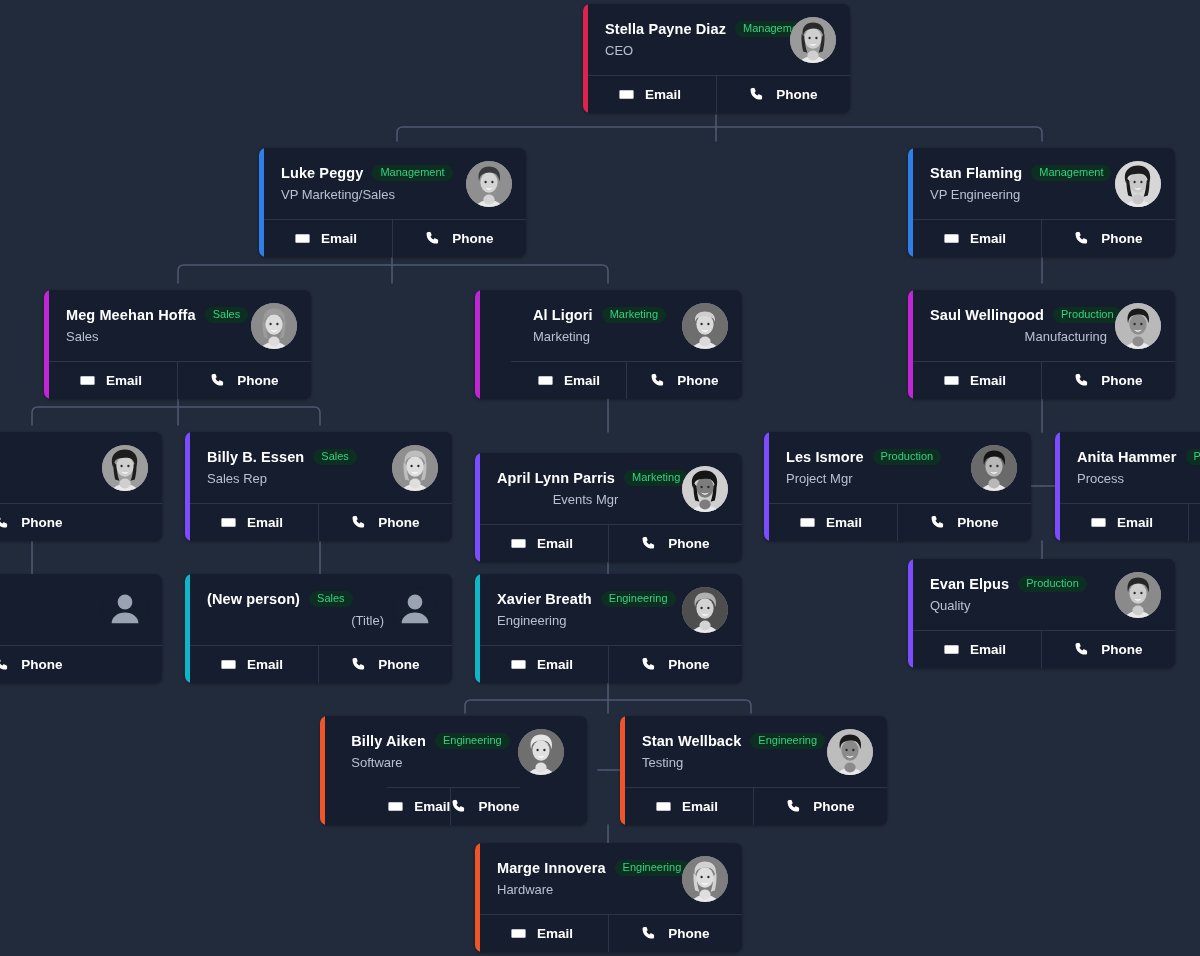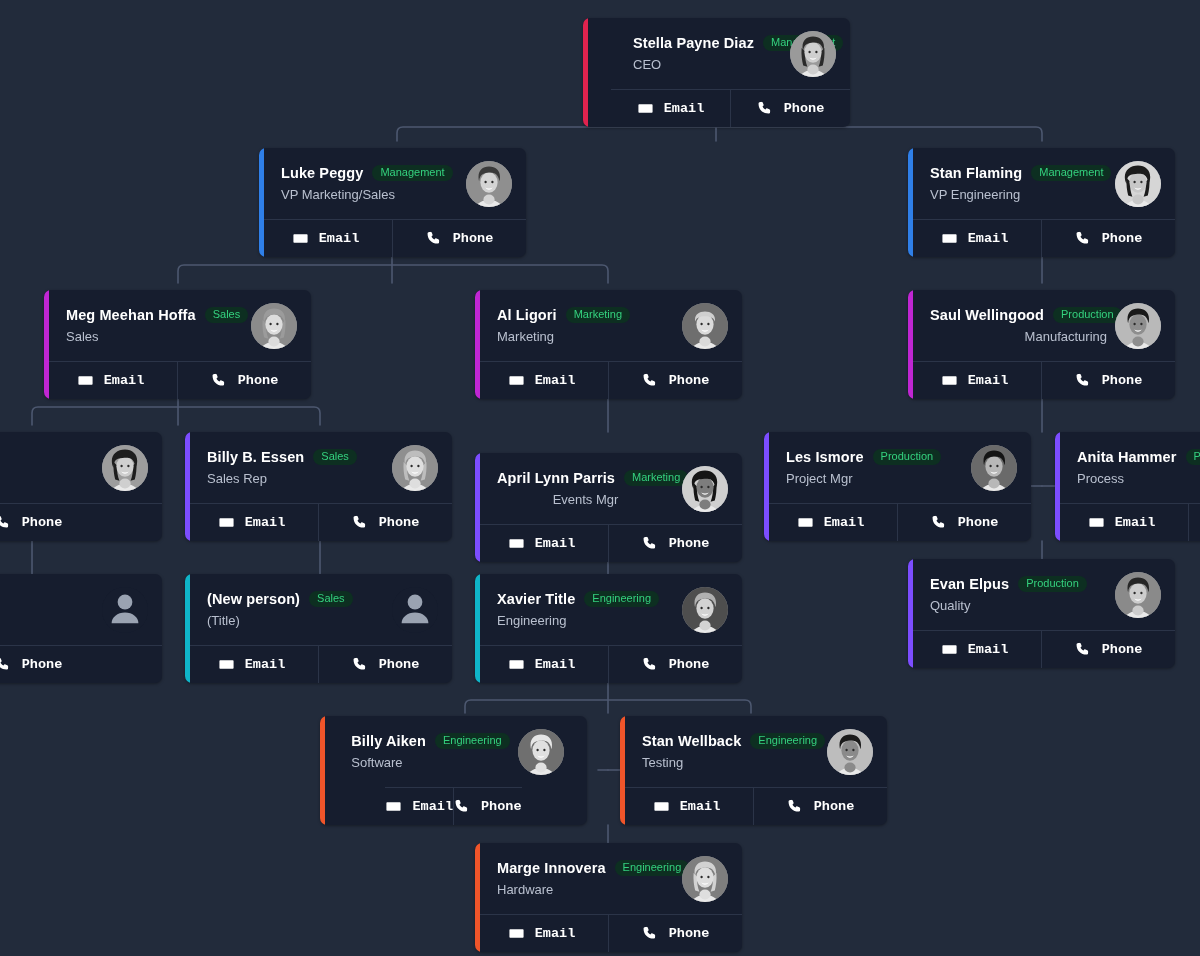--- a/index.html
+++ b/index.html
@@ -69,21 +69,20 @@
     position: relative;
   }
   .avatar svg { display: block; width: 46px; height: 46px; }
 
   
   .card-actions {
     display: flex;
     border-top: 1px solid #2b3448;
     height: 38px;
     flex: 0 0 38px;
-    font-family: Liberation Mono, monospace;
   }
   .act {
     flex: 1;
     display: flex;
     align-items: center;
     justify-content: center;
     gap: 10px;
     color: #ffffff;
     font-size: 13.5px;
     font-weight: bold;
@@ -129,21 +128,21 @@
 
       <path d="M465,713 L465,706 Q465,700 471,700 L745,700 Q751,700 751,706 L751,713"></path>
       <path d="M608,700 L608,713"></path>
 
       <path d="M608,770 L620,770"></path>
       <path d="M598,770 L608,770"></path>
       <path d="M608,825 L608,843"></path>
     </g>
   </svg>
 
-<div class="card" style="left: 583px; top: 18px; width: 267px; height: 109px; padding-left: 28px;">
+<div class="card" style="left: 583px; top: 4px; width: 267px; height: 109px;">
       <div class="accent" style="background: rgb(224, 35, 78);"></div>
       <div class="card-body">
         <div class="info">
           <div class="name-row">
             <span class="pname">Stella Payne Diaz</span>
             <span class="badge" style="color: rgb(52, 209, 126); background: rgb(13, 47, 33);">Management</span>
           </div>
           <div class="ptitle">CEO</div>
         </div>
         <div class="avatar">
@@ -304,21 +303,21 @@
         <div class="act">
           <span>
             <svg width="17" height="17" viewBox="0 0 24 24" aria-hidden="true">
               <path fill="#ffffff" d="M6.6 2.6c.8 0 1.3.4 1.6 1.2l1 2.6c.3.8.1 1.4-.5 1.9l-1 .8c.9 1.9 2.4 3.4 4.3 4.3l.8-1c.5-.6 1.1-.8 1.9-.5l2.6 1c.8.3 1.2.8 1.2 1.6v2.4c0 1.3-1 2.3-2.3 2.3-8 0-14-6-14-14 0-1.3 1-2.3 2.3-2.3h2.1z"></path>
             </svg>
           </span>
           <span>Phone</span>
         </div>
       </div>
     </div>
-    <div class="card" style="left: 475px; top: 290px; width: 267px; height: 109px;">
+    <div class="card" style="left: 475px; top: 290px; width: 267px; height: 109px; padding-left: 36px;">
       <div class="accent" style="background: rgb(192, 38, 211);"></div>
       <div class="card-body">
         <div class="info">
           <div class="name-row">
             <span class="pname">Al Ligori</span>
             <span class="badge" style="color: rgb(52, 209, 126); background: rgb(13, 47, 33);">Marketing</span>
           </div>
           <div class="ptitle">Marketing</div>
         </div>
         <div class="avatar">
@@ -605,21 +604,21 @@
         <div class="act">
           <span>
             <svg width="17" height="17" viewBox="0 0 24 24" aria-hidden="true">
               <path fill="#ffffff" d="M6.6 2.6c.8 0 1.3.4 1.6 1.2l1 2.6c.3.8.1 1.4-.5 1.9l-1 .8c.9 1.9 2.4 3.4 4.3 4.3l.8-1c.5-.6 1.1-.8 1.9-.5l2.6 1c.8.3 1.2.8 1.2 1.6v2.4c0 1.3-1 2.3-2.3 2.3-8 0-14-6-14-14 0-1.3 1-2.3 2.3-2.3h2.1z"></path>
             </svg>
           </span>
           <span>Phone</span>
         </div>
       </div>
     </div>
-    <div class="card" style="left: 185px; top: 574px; width: 267px; height: 109px;">
+    <div class="card" style="left: 185px; top: 574px; width: 267px; height: 109px; text-align: right;">
       <div class="accent" style="background: rgb(15, 181, 201);"></div>
       <div class="card-body">
         <div class="info">
           <div class="name-row">
             <span class="pname">(New person)</span>
             <span class="badge" style="color: rgb(52, 209, 126); background: rgb(13, 47, 33);">Sales</span>
           </div>
           <div class="ptitle">(Title)</div>
         </div>
         <div class="avatar" style="background: rgb(22, 29, 46);">
@@ -648,21 +647,21 @@
           </span>
           <span>Phone</span>
         </div>
       </div>
     </div>
     <div class="card" style="left: 475px; top: 574px; width: 267px; height: 109px;">
       <div class="accent" style="background: rgb(15, 181, 201);"></div>
       <div class="card-body">
         <div class="info">
           <div class="name-row">
-            <span class="pname">Xavier Title</span>
+            <span class="pname">Xavier Breath</span>
             <span class="badge" style="color: rgb(52, 209, 126); background: rgb(13, 47, 33);">Engineering</span>
           </div>
           <div class="ptitle">Engineering</div>
         </div>
         <div class="avatar">
           <svg viewBox="0 0 46 46">
             <rect width="46" height="46" fill="#4e4e4e"></rect>
             <path d="M23 39c-7 0-12.5 3.4-14.4 8.6h28.8C35.5 42.4 30 39 23 39z" fill="#e9e9e9"></path>
             <ellipse cx="23" cy="38.5" rx="5.6" ry="5" fill="#d3d3d3"></ellipse>
             <ellipse cx="23" cy="21.5" rx="8.6" ry="10.2" fill="#d3d3d3"></ellipse>

